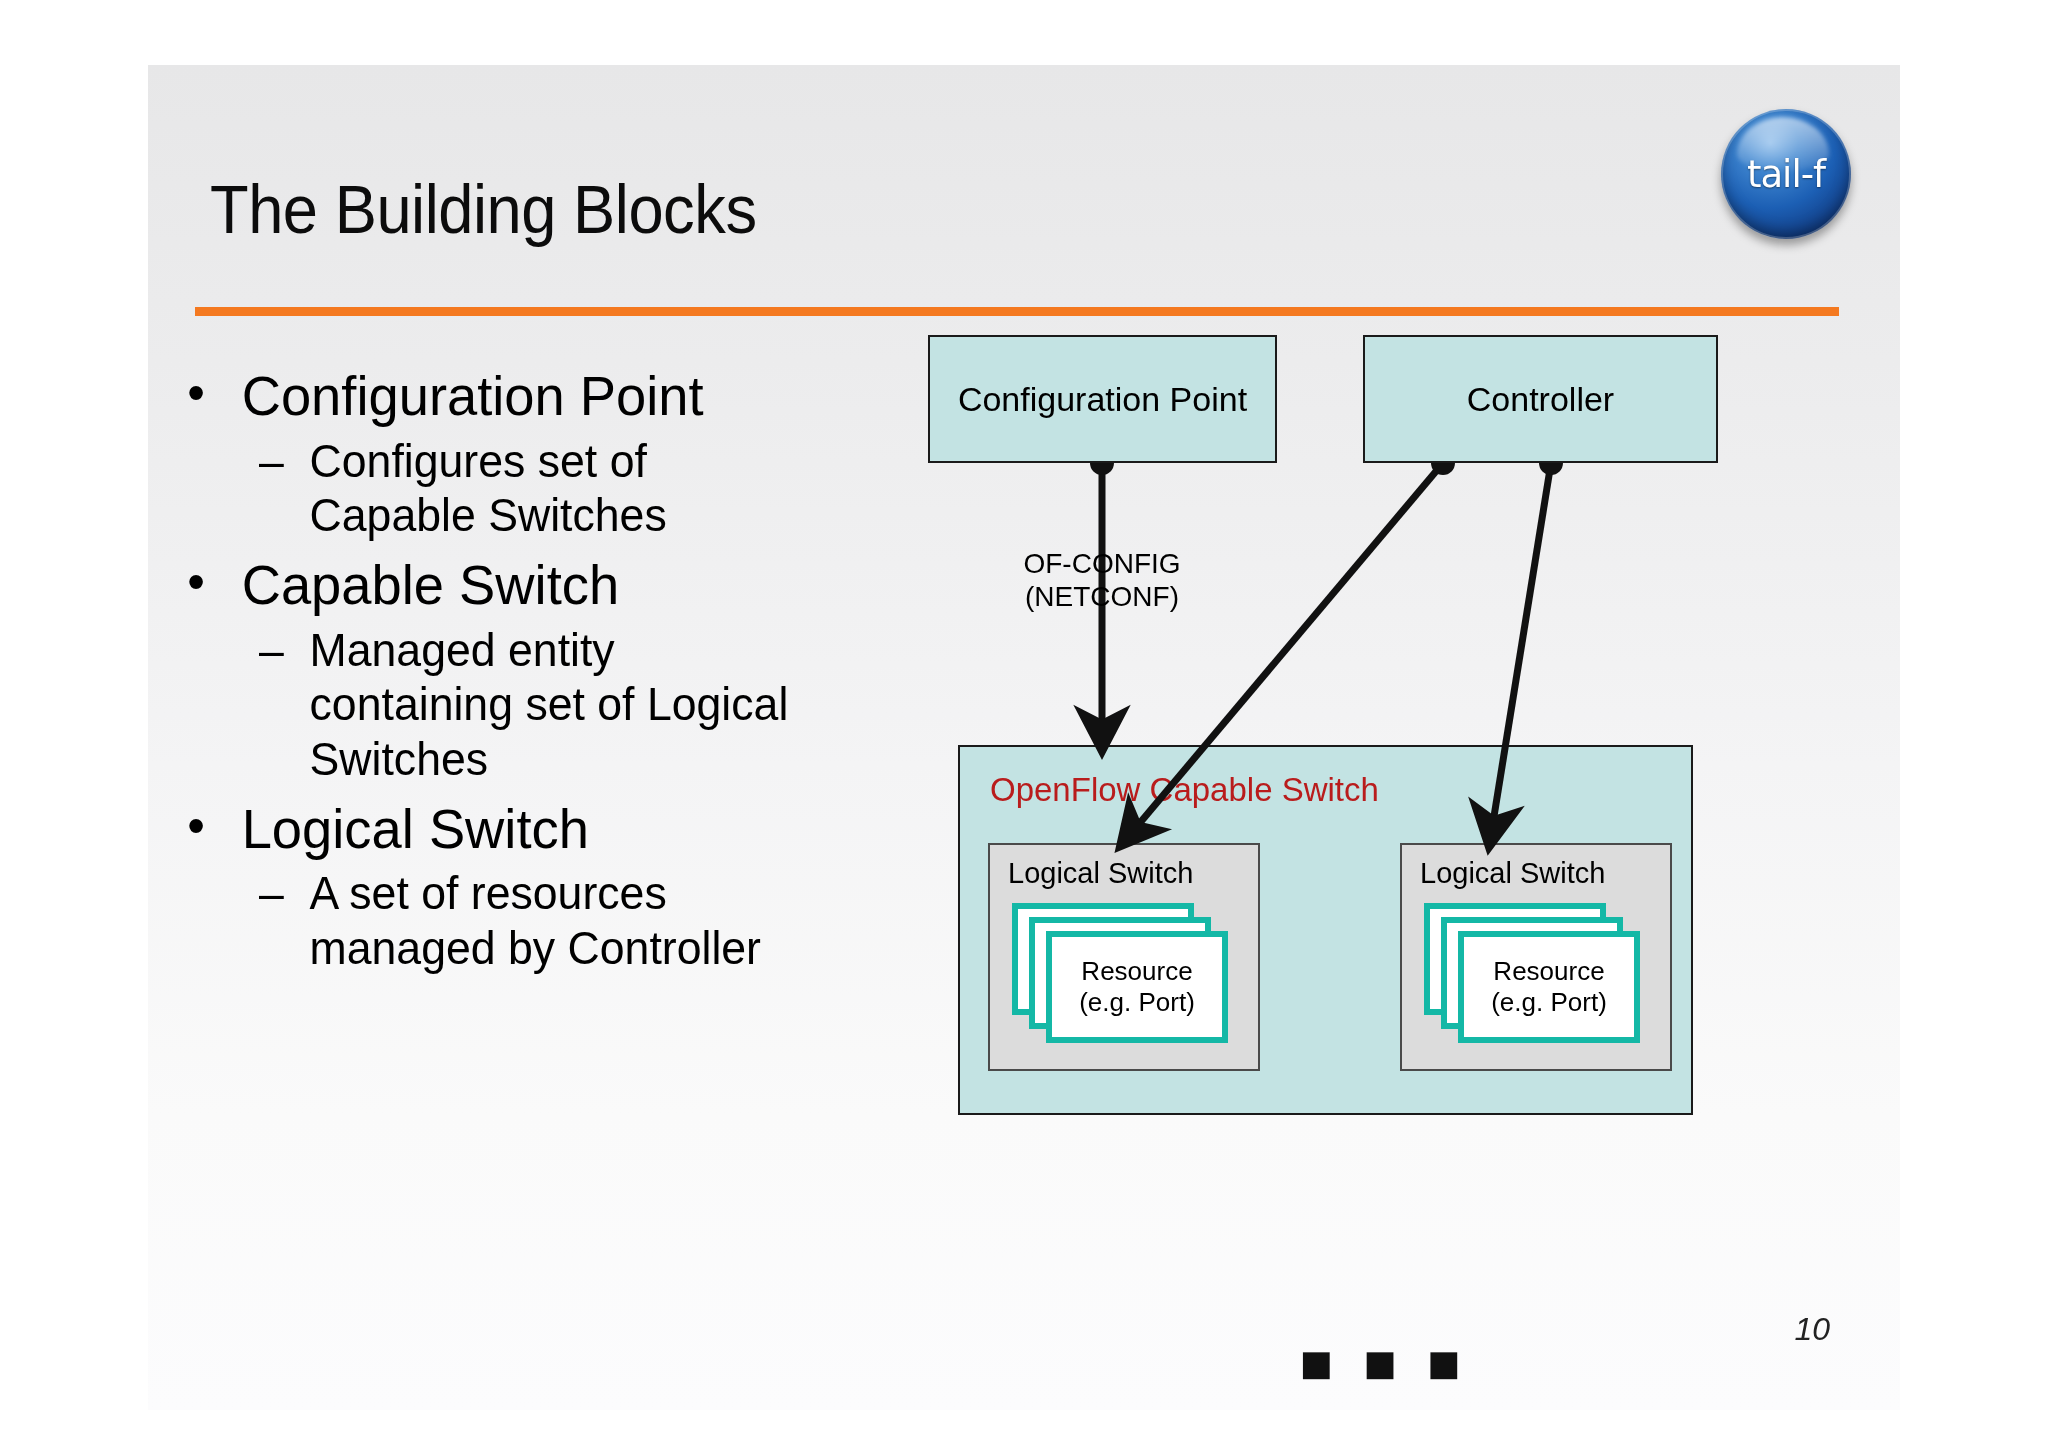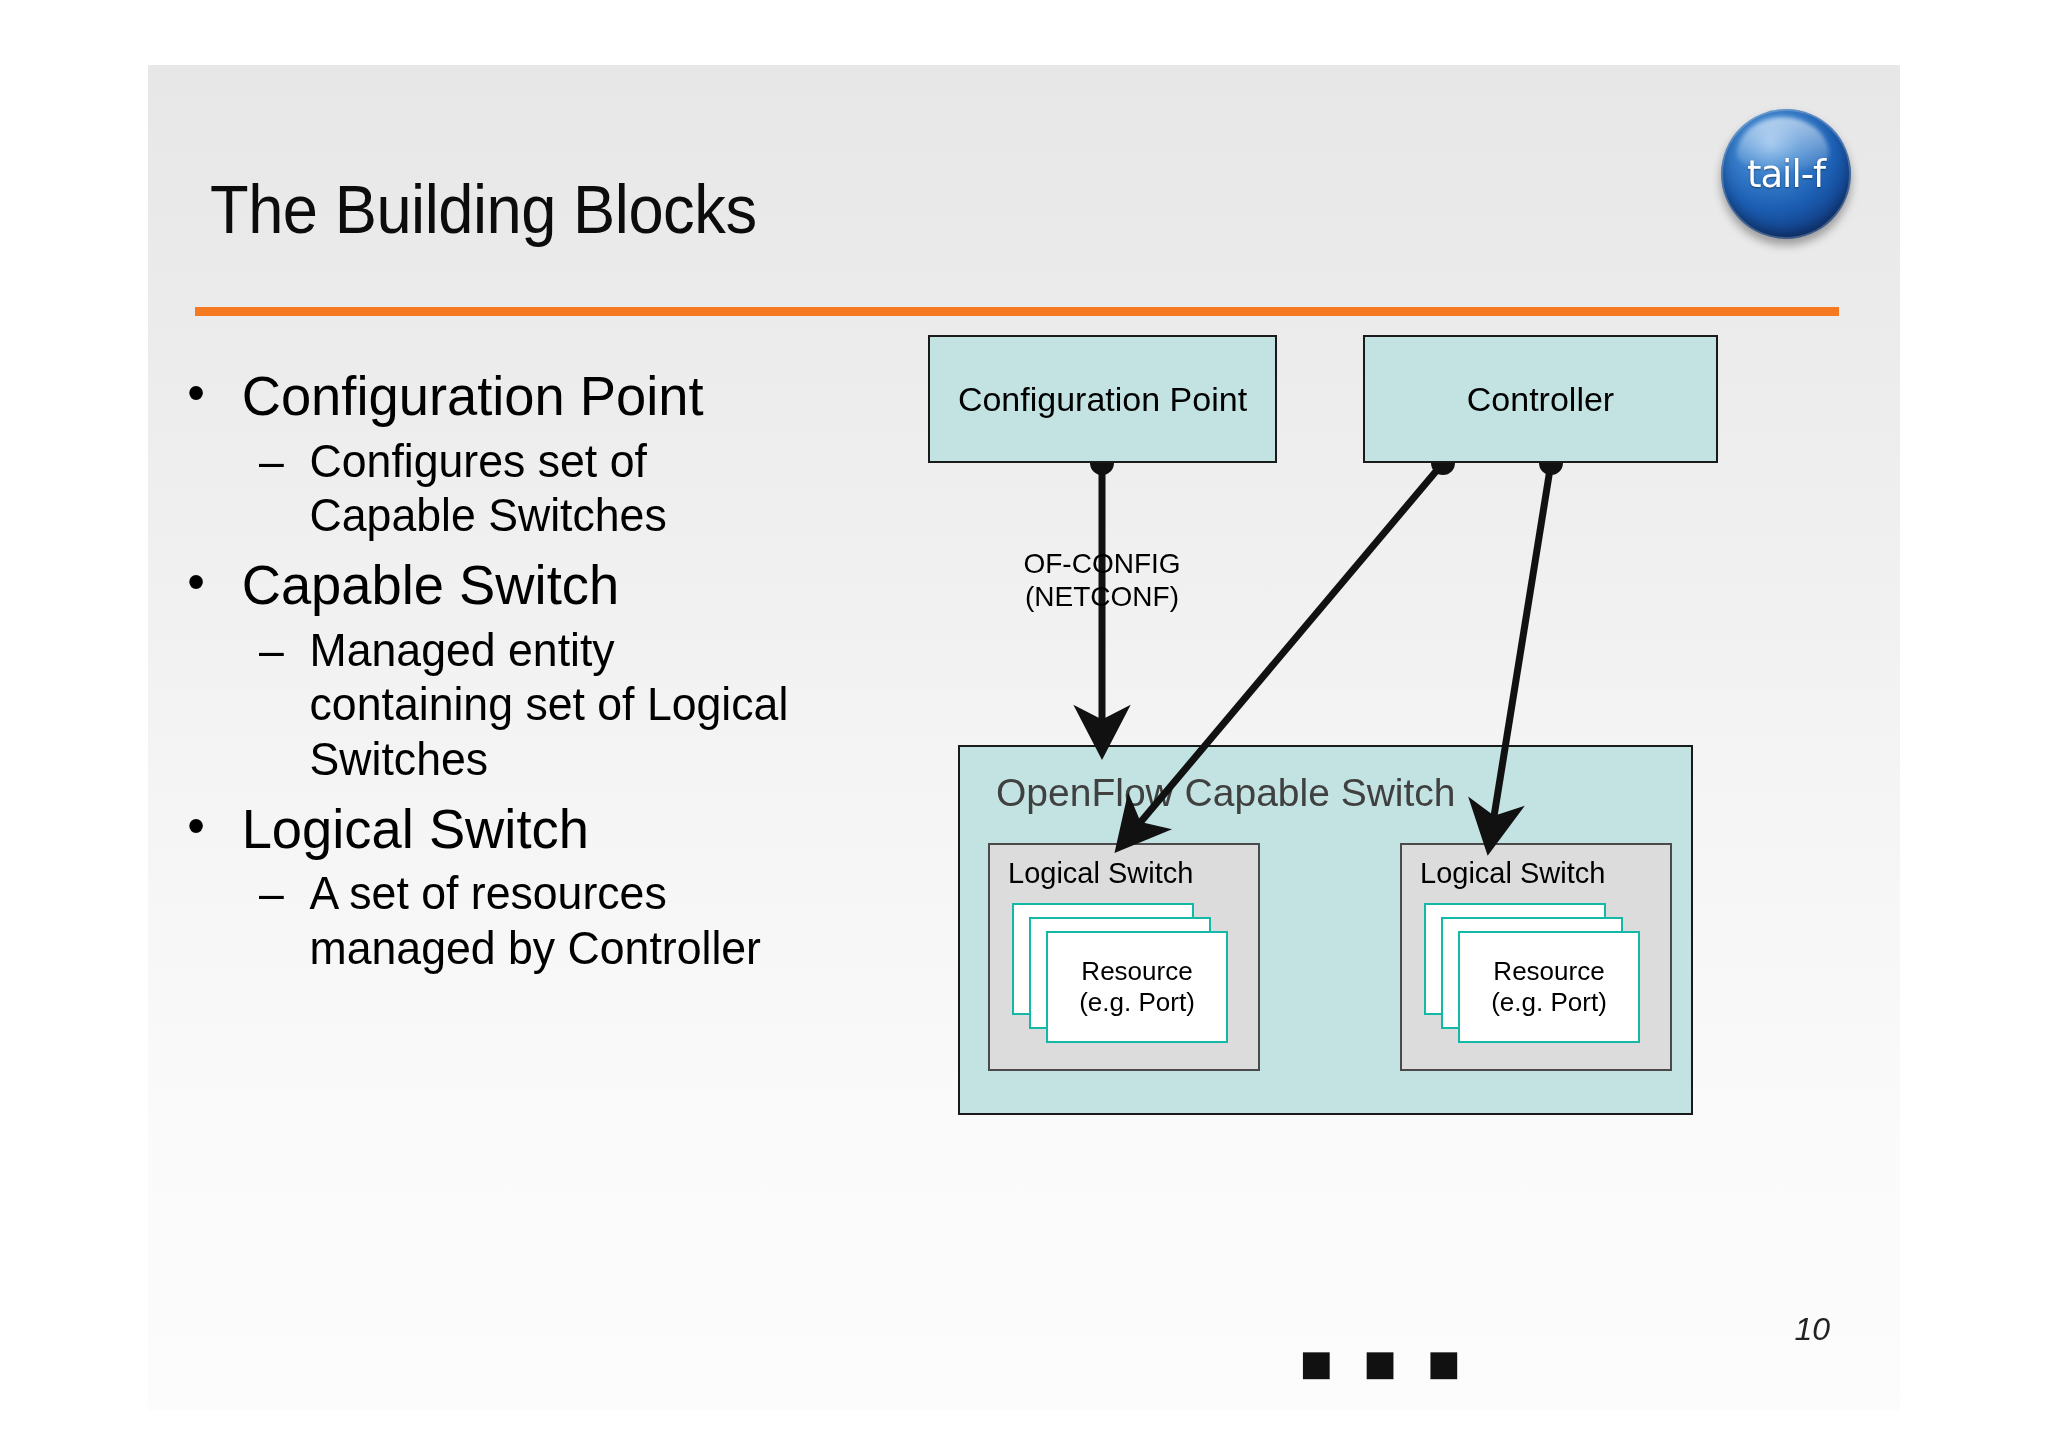--- a/index.html
+++ b/index.html
@@ -169,23 +169,23 @@
     position: absolute;
     left: 50px; top: 420px;
     width: 735px; height: 370px;
     box-sizing: border-box;
     border: 2px solid #1a1a1a;
     background: #c3e3e3;
     z-index: 1;
   }
   #box-capable .caption {
     position: absolute;
-    left: 36px; top: 24px;
-    font-size: 39px;
-    color: #404040;
+    left: 30px; top: 24px;
+    font-size: 33px;
+    color: #b91c1c;
     white-space: nowrap;
   }
 
   .logical {
     position: absolute;
     box-sizing: border-box;
     border: 2px solid #4a4a4a;
     background: #dcdcdc;
     top: 96px;
     width: 272px;
@@ -204,21 +204,21 @@
   .stack {
     position: absolute;
     left: 22px;
     top: 58px;
     width: 228px;
     height: 152px;
   }
   .card {
     position: absolute;
     box-sizing: border-box;
-    border: 2px solid #14b8a6;
+    border: 6px solid #14b8a6;
     background: #ffffff;
   }
   .card.c1 { left: 0px;  top: 0px;  width: 182px; height: 112px; }
   .card.c2 { left: 17px; top: 14px; width: 182px; height: 112px; }
   .card.c3 {
     left: 34px; top: 28px; width: 182px; height: 112px;
     display: flex; flex-direction: column;
     align-items: center; justify-content: center;
     font-size: 26px; line-height: 1.2; color: #000;
   }

